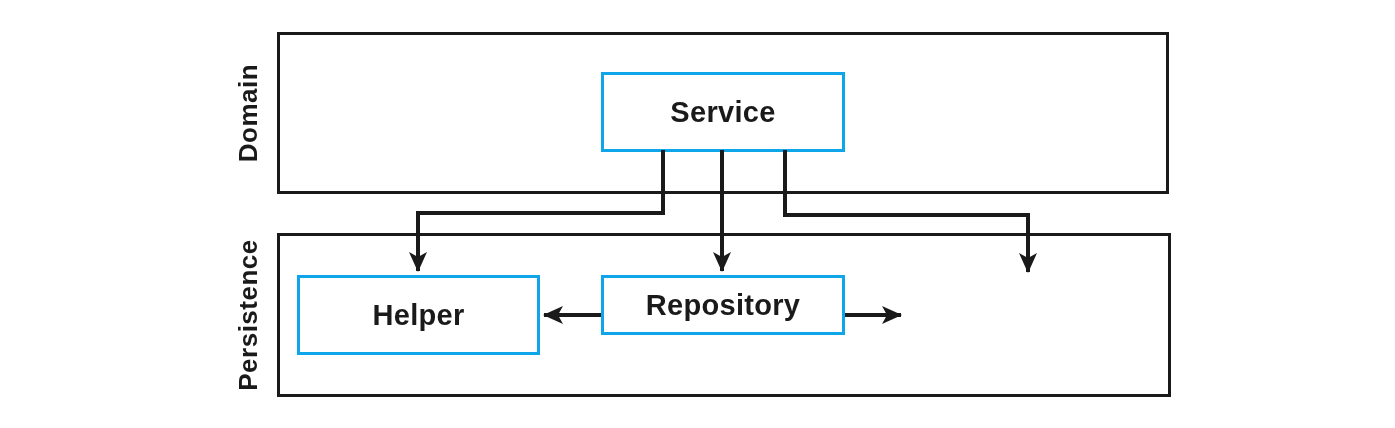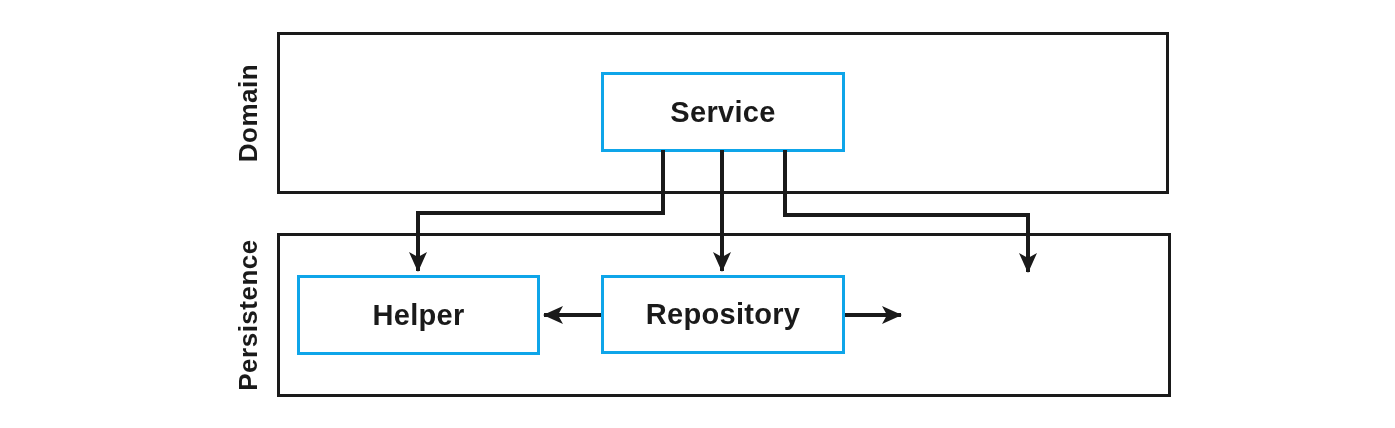--- a/index.html
+++ b/index.html
@@ -34,21 +34,21 @@
     display:flex;align-items:center;justify-content:center;
     background:#ffffff;
     border:3px solid #0ea5e9;
     box-sizing:border-box;
     font-weight:700;
     font-size:29px;
     letter-spacing:0.3px;
   }
   .node-service{left:601px;top:72px;width:244px;height:80px;border-width:3px;}
   .node-helper{left:297px;top:275px;width:243px;height:80px;text-align:center;}
-  .node-repository{left:601px;top:275px;width:244px;height:79px;}
+  .node-repository{left:601px;top:275px;width:244px;height:60px;}
   .node-util{left:905px;top:276px;width:245px;height:78px;}
   svg.connectors{
     position:absolute;left:0;top:0;
     pointer-events:none;
   }
   svg.connectors path.edge{
     fill:none;
     stroke:#1a1a1a;
     stroke-width:4;
   }

